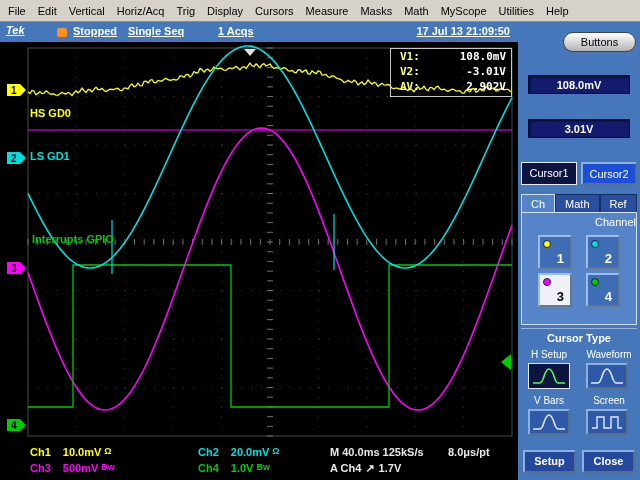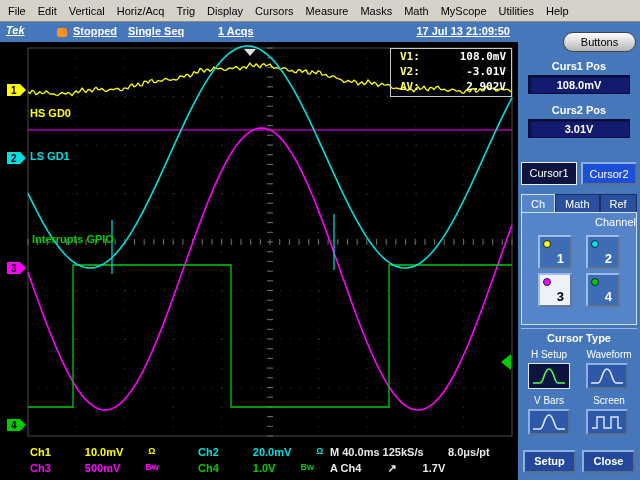--- a/index.html
+++ b/index.html
@@ -18,21 +18,21 @@
   .st-acqs{left:218px;top:3px;}
   .st-date{right:8px;top:3px;}
   #scope-svg{position:absolute;left:0;top:0;}
   .cursor-box{position:absolute;left:390px;top:26px;width:122px;height:49px;border:1px solid #c8c8c8;font-family:"DejaVu Sans Mono",monospace;font-size:11px;font-weight:bold;}
   .cb-row{display:flex;justify-content:space-between;height:15px;line-height:15px;padding:0 5px 0 9px;}
   .cb-label{color:#ffff70;}
   .cb-value{color:#fff;}
   
   .ro-row{position:absolute;left:0;width:518px;height:15px;}
   #ro1{top:424px;} #ro2{top:440px;}
-  .ro{position:absolute;font-size:11px;font-weight:bold;white-space:nowrap;display:inline-flex;align-items:baseline;gap:22px;}
+  .ro{position:absolute;font-size:11px;font-weight:bold;white-space:nowrap;display:inline-flex;align-items:baseline;}
   .g1{left:30px}.g2{left:198px}.g3{left:330px}.g4{left:448px}
   .sp{margin-left:12px;}
   .unit{font-size:9px;position:relative;top:-2px;margin-left:3px;}
   .slope{margin:0 4px;}
   .c-ch1{color:#ffff00}.c-ch2{color:#00e0e0}.c-ch3{color:#ff00ff}.c-ch4{color:#00cc00}.c-w{color:#e8e8e8}
   
   .sidebar{position:absolute;left:518px;top:22px;width:122px;height:458px;background:#4677bb;color:#fff;}
   .btn-buttons{position:absolute;left:45px;top:10px;width:73px;height:20px;border-radius:10px;background:linear-gradient(#ffffff,#b4b4b4);border:1px solid #444;color:#000;font-size:11px;text-align:center;line-height:18px;cursor:default;}
   .curs-label{position:absolute;width:100%;text-align:center;font-size:11px;font-weight:bold;}
   .cl1{top:38px}.cl2{top:82px}
@@ -271,23 +271,21 @@
       <span>A Ch4</span>
       <span class="slope">↗</span>
       <span>1.7V</span>
     </span>
   </div>
 </div>
 
 <div class="sidebar">
   <div class="btn-buttons">Buttons</div>
 
-  <div class="curs-label cl1">Curs1 Pos</div>
   <div class="val-box vb1">108.0mV</div>
-  <div class="curs-label cl2">Curs2 Pos</div>
   <div class="val-box vb2">3.01V</div>
 
   <div class="cur-btn cb1 sel">Cursor1</div>
   <div class="cur-btn cb2">Cursor2</div>
 
   <div class="tabs">
     <span class="tab sel">Ch</span>
     <span class="tab">Math</span>
     <span class="tab">Ref</span>
   </div>

